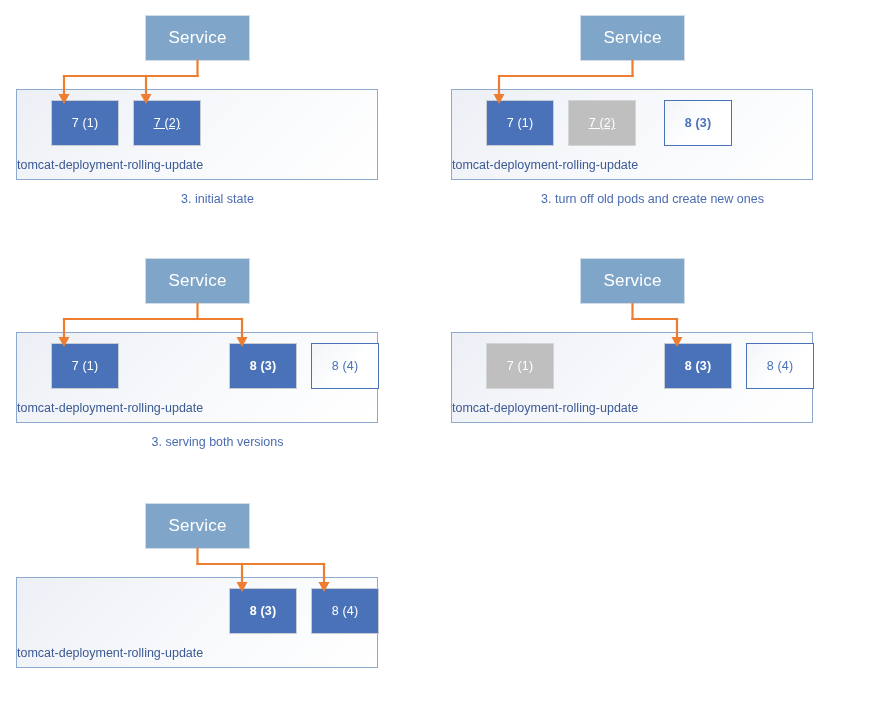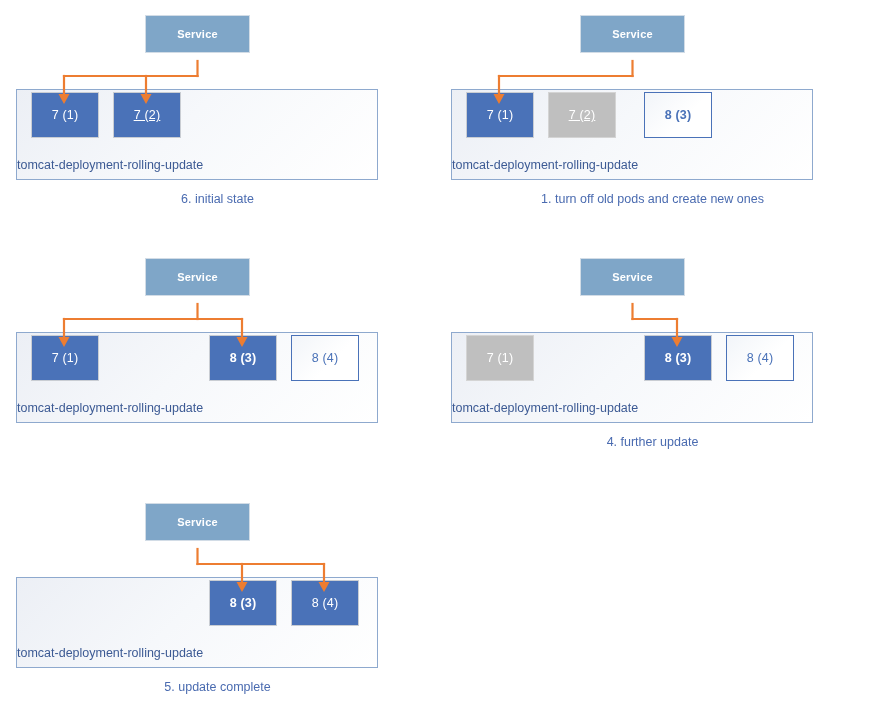--- a/index.html
+++ b/index.html
@@ -33,31 +33,30 @@
     width: 435px;
     height: 200px;
   }
 
   
   .service-box {
     position: absolute;
     left: 145px;
     top: 15px;
     width: 105px;
-    height: 38px;
+    height: 46px;
     background: #7FA6C8;
     border: 1px solid #d2dce6;
     box-sizing: border-box;
     display: flex;
     align-items: center;
     justify-content: center;
     color: #ffffff;
-    font-size: 11px;
+    font-size: 17px;
     letter-spacing: .2px;
-    font-weight: bold;
   }
 
   
   .deployment {
     position: absolute;
     left: 16px;
     top: 89px;
     width: 362px;
     height: 91px;
     box-sizing: border-box;
@@ -69,29 +68,30 @@
     left: 0;
     right: 0;
     bottom: 7px;
     font-size: 12.5px;
     color: #3c5a94;
   }
 
   
   .pod {
     position: absolute;
-    top: 2px;
+    top: 10px;
     width: 68px;
     height: 46px;
     box-sizing: border-box;
     display: flex;
     align-items: center;
     justify-content: center;
     font-size: 12.5px;
     letter-spacing: .2px;
+    margin-left: 20px;
   }
   .pod.slot0 { left: 14px; }
   .pod.slot1 { left: 96px; text-decoration: underline; }
   .pod.slot2 { left: 192px; font-weight: bold; }
   .pod.slot3 { left: 274px; }
 
   .pod.blue {
     background: #4A72B8;
     border: 1px solid #c9cdd3;
     color: #ffffff;
@@ -153,89 +153,88 @@
         </div>
         <svg class="connectors" viewBox="0 0 435 200" width="435" height="200">
           <path class="conn-line" d="M 197.5 61 L 197.5 76"></path>
           <path class="conn-line" d="M 64 76 L 197.5 76"></path>
           <path class="conn-line" d="M 64 76 L 64 95"></path>
           <polygon class="conn-head" points="58.5,94 69.5,94 64,104"></polygon>
           <path class="conn-line" d="M 146 76 L 146 95"></path>
           <polygon class="conn-head" points="140.5,94 151.5,94 146,104"></polygon>
         </svg>
       </div>
-      <div class="caption">6. initial state</div>
+      <div class="caption">3. initial state</div>
     </div>
     <div class="panel" style="left: 435px; top: 0px;">
       <div class="panel-body">
         <div class="service-box">Service</div>
         <div class="deployment">
           <div class="pod slot0 blue">7 (1)</div>
           <div class="pod slot1 gray">7 (2)</div>
           <div class="pod slot2 outline">8 (3)</div>
           <div class="deployment-label">tomcat-deployment-rolling-update</div>
         </div>
         <svg class="connectors" viewBox="0 0 435 200" width="435" height="200">
           <path class="conn-line" d="M 197.5 61 L 197.5 76"></path>
           <path class="conn-line" d="M 64 76 L 197.5 76"></path>
           <path class="conn-line" d="M 64 76 L 64 95"></path>
           <polygon class="conn-head" points="58.5,94 69.5,94 64,104"></polygon>
         </svg>
       </div>
-      <div class="caption">1. turn off old pods and create new ones</div>
+      <div class="caption">3. turn off old pods and create new ones</div>
     </div>
     <div class="panel" style="left: 0px; top: 243px;">
       <div class="panel-body">
         <div class="service-box">Service</div>
         <div class="deployment">
           <div class="pod slot0 blue">7 (1)</div>
           <div class="pod slot2 blue">8 (3)</div>
           <div class="pod slot3 outline">8 (4)</div>
           <div class="deployment-label">tomcat-deployment-rolling-update</div>
         </div>
         <svg class="connectors" viewBox="0 0 435 200" width="435" height="200">
           <path class="conn-line" d="M 197.5 61 L 197.5 76"></path>
           <path class="conn-line" d="M 64 76 L 242 76"></path>
           <path class="conn-line" d="M 64 76 L 64 95"></path>
           <polygon class="conn-head" points="58.5,94 69.5,94 64,104"></polygon>
           <path class="conn-line" d="M 242 76 L 242 95"></path>
           <polygon class="conn-head" points="236.5,94 247.5,94 242,104"></polygon>
         </svg>
       </div>
+      <div class="caption">3. serving both versions</div>
     </div>
     <div class="panel" style="left: 435px; top: 243px;">
       <div class="panel-body">
         <div class="service-box">Service</div>
         <div class="deployment">
           <div class="pod slot0 gray">7 (1)</div>
           <div class="pod slot2 blue">8 (3)</div>
           <div class="pod slot3 outline">8 (4)</div>
           <div class="deployment-label">tomcat-deployment-rolling-update</div>
         </div>
         <svg class="connectors" viewBox="0 0 435 200" width="435" height="200">
           <path class="conn-line" d="M 197.5 61 L 197.5 76"></path>
           <path class="conn-line" d="M 197.5 76 L 242 76"></path>
           <path class="conn-line" d="M 242 76 L 242 95"></path>
           <polygon class="conn-head" points="236.5,94 247.5,94 242,104"></polygon>
         </svg>
       </div>
-      <div class="caption">4. further update</div>
     </div>
     <div class="panel" style="left: 0px; top: 488px;">
       <div class="panel-body">
         <div class="service-box">Service</div>
         <div class="deployment">
           <div class="pod slot2 blue">8 (3)</div>
           <div class="pod slot3 blue">8 (4)</div>
           <div class="deployment-label">tomcat-deployment-rolling-update</div>
         </div>
         <svg class="connectors" viewBox="0 0 435 200" width="435" height="200">
           <path class="conn-line" d="M 197.5 61 L 197.5 76"></path>
           <path class="conn-line" d="M 197.5 76 L 324 76"></path>
           <path class="conn-line" d="M 242 76 L 242 95"></path>
           <polygon class="conn-head" points="236.5,94 247.5,94 242,104"></polygon>
           <path class="conn-line" d="M 324 76 L 324 95"></path>
           <polygon class="conn-head" points="318.5,94 329.5,94 324,104"></polygon>
         </svg>
       </div>
-      <div class="caption">5. update complete</div>
     </div>
   </div>
 
 </body></html>

